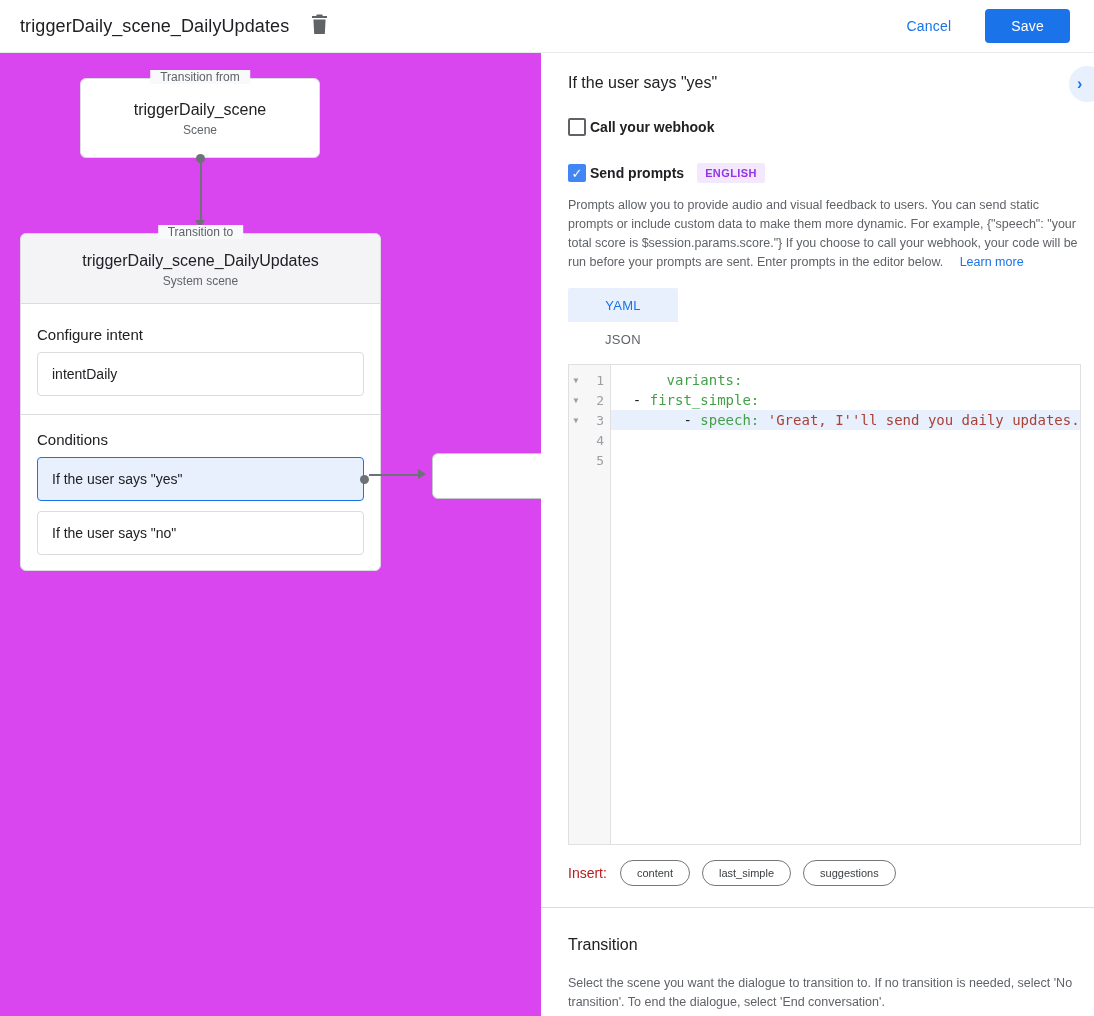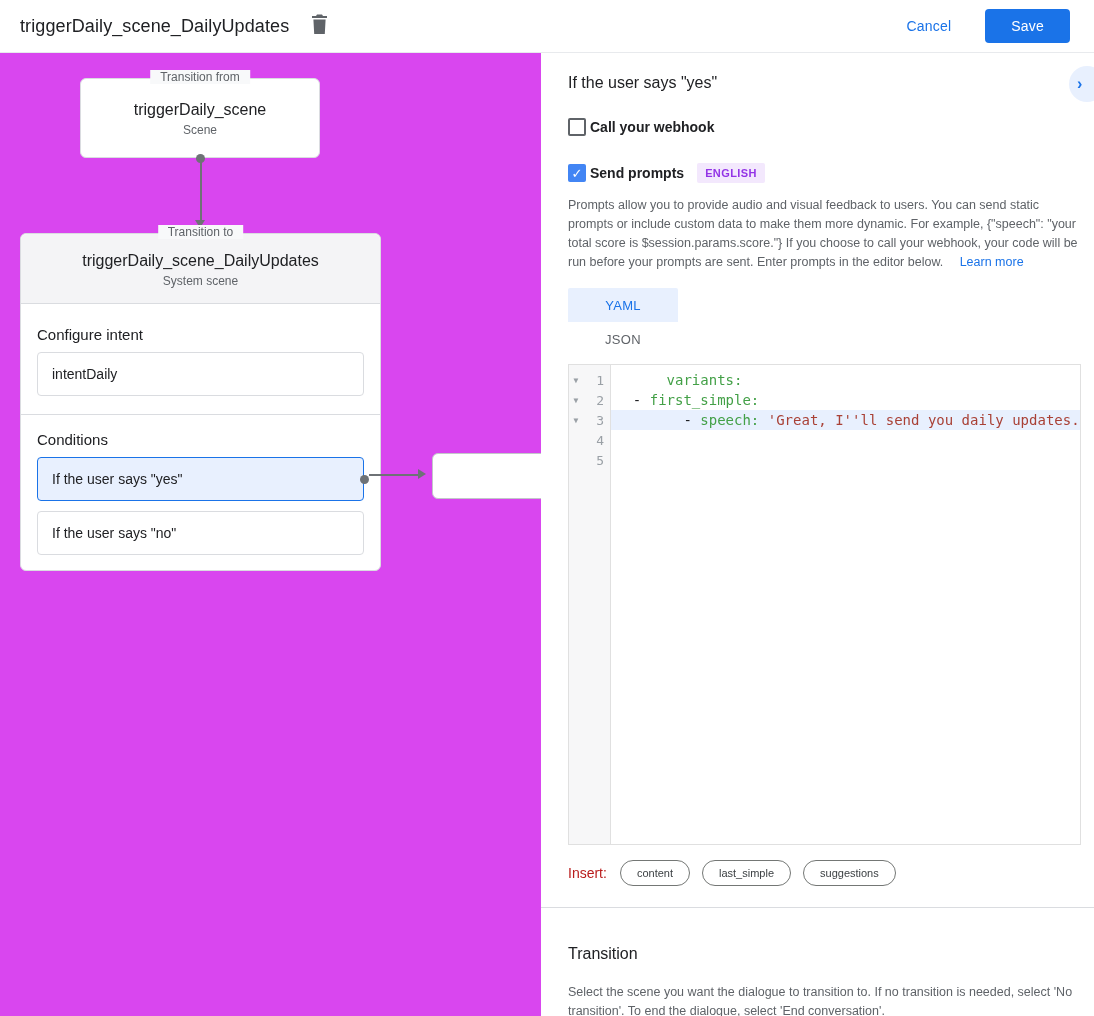--- a/index.html
+++ b/index.html
@@ -96,21 +96,21 @@
   .tok-key { color:#43a047; }
   .tok-string { color:#a94136; }
   .tok-plain { color:#202124; }
 
   .insert-row { display:flex; align-items:center; margin-top:15px; }
   .insert-label { font-size:14px; color:#b91c1c; margin-right:13px; }
   .pill { border:1px solid #747775; border-radius:15px; background:#fff; padding:6px 16px;
           font-size:11px; color:#3c4043; font-family:inherit; cursor:pointer; margin-right:12px; }
 
   .panel-divider { margin-top:21px; border-top:1px solid #dadce0; }
-  .trans-title { margin-top:37px; font-size:16px; color:#202124; }
+  .trans-title { margin-top:28px; font-size:16px; color:#202124; }
   .trans-desc { margin-top:20px; font-size:12.5px; line-height:1.5; color:#5f6368; }
   .dropdown { margin-top:13px; height:42px; border:1px solid #dadce0; border-radius:4px; background:#fff;
               display:flex; align-items:center; justify-content:space-between; padding:0 14px;
               font-size:14px; color:#202124; cursor:pointer; }
   .caret { width:0; height:0; border-left:5px solid transparent; border-right:5px solid transparent;
            border-top:6px solid #757575; }
 </style>
 </head>
 <body>
 

